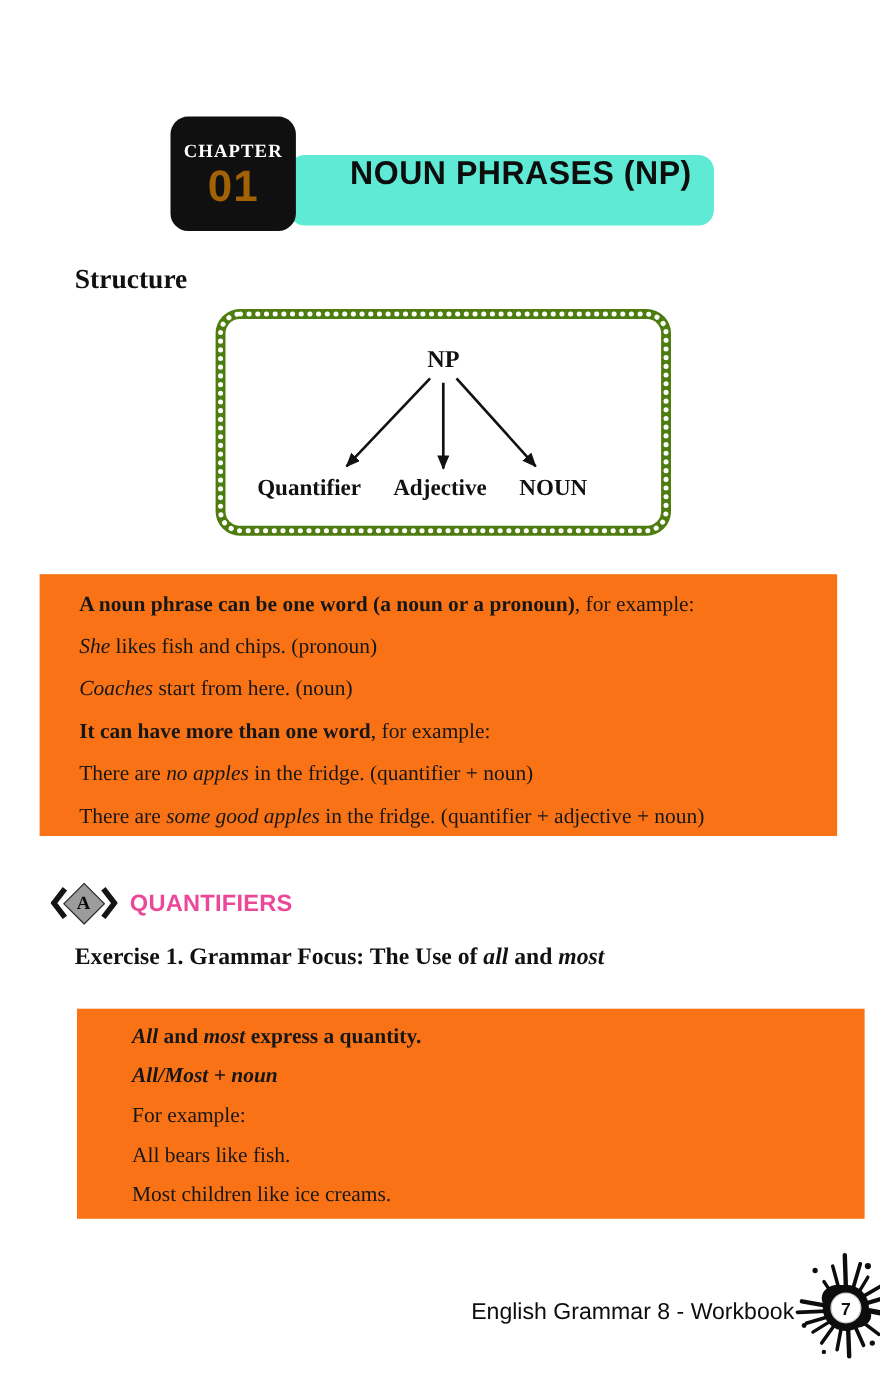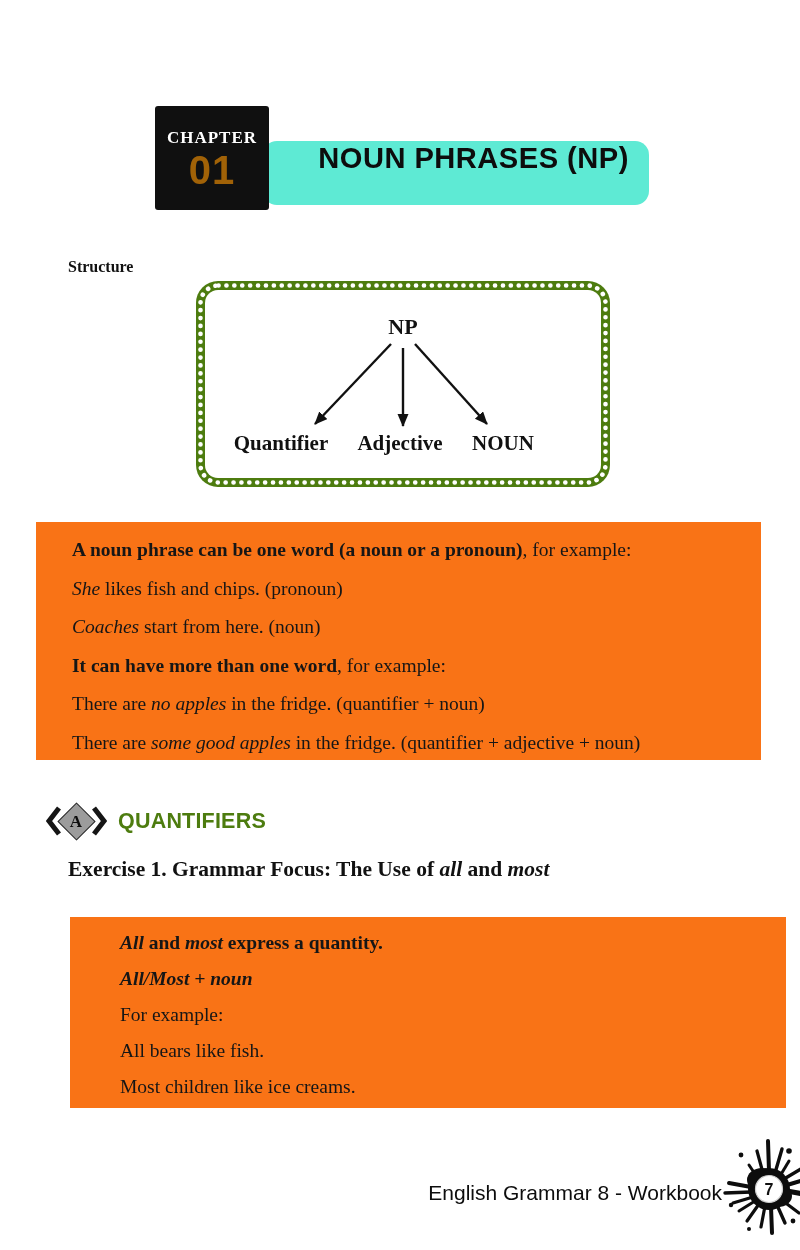--- a/index.html
+++ b/index.html
@@ -5,27 +5,27 @@
   html,body{margin:0;padding:0;background:#ffffff;}
   .page{position:relative;width:800px;height:1250px;background:#fff;overflow:hidden;
         font-family:"Liberation Serif",serif;color:#111;}
 
   
   .chapter-banner{position:absolute;left:263px;top:141px;width:386px;height:64px;
         background:#5eead4;border-radius:14px;display:flex;align-items:flex-start;justify-content:center;}
   .chapter-title{font-family:"Liberation Sans",sans-serif;font-weight:900;font-size:30px;
         letter-spacing:.5px;color:#0d0d0d;transform:scaleX(.97);white-space:nowrap;padding-left:36px;}
   .chapter-box{position:absolute;left:155px;top:106px;width:114px;height:104px;background:#101010;
-        border-radius:3px;display:flex;flex-direction:column;align-items:center;justify-content:center;z-index:2;}
+        border-radius:16px;display:flex;flex-direction:column;align-items:center;justify-content:center;z-index:2;}
   .chapter-label{color:#fff;font-weight:bold;font-size:17px;letter-spacing:1px;margin-top:2px;}
   .chapter-number{color:#a16207;font-family:"Liberation Sans",sans-serif;font-weight:900;
         font-size:40px;line-height:1.0;margin-top:2px;letter-spacing:1px;}
 
   
-  .structure{position:absolute;left:68px;top:258px;margin:0;font-size:16px;font-weight:600;}
+  .structure{position:absolute;left:68px;top:241px;margin:0;font-size:25px;font-weight:600;}
 
   
   .np-frame{position:absolute;left:196px;top:281px;width:414px;height:206px;background:#4d7c0f;
         border-radius:22px;box-sizing:border-box;padding:9px;}
   .np-dots{position:absolute;inset:0;width:100%;height:100%;pointer-events:none;}
   .np-inner{position:relative;width:100%;height:100%;background:#fff;border-radius:13px;}
   .np-root{position:absolute;left:198px;top:24px;transform:translateX(-50%);
         font-weight:bold;font-size:22px;}
   .np-arrows{position:absolute;inset:0;width:100%;height:100%;}
   .np-child{position:absolute;top:142px;transform:translateX(-50%);font-weight:bold;font-size:21px;line-height:22px;white-space:nowrap;}
@@ -38,21 +38,21 @@
   .pline{white-space:nowrap;}
   .b{font-weight:bold;} .i{font-style:italic;}
 
   
   .marker{position:absolute;left:46px;top:800px;height:42px;display:flex;align-items:center;}
   .chev{display:block;}
   .diamond{width:27px;height:27px;background:#9c9c9c;border:1.5px solid #2a2a2a;transform:rotate(45deg);
         display:flex;align-items:center;justify-content:center;margin:0 1px;box-sizing:border-box;}
   .diamond span{transform:rotate(-45deg);font-weight:bold;font-size:17px;color:#0d0d0d;}
   .sec-title{margin-left:11px;font-family:"Liberation Sans",sans-serif;font-weight:bold;
-        font-size:21.5px;letter-spacing:.2px;color:#4d7c0f;}
+        font-size:21.5px;letter-spacing:.2px;color:#ec4899;}
 
   
   .exercise{position:absolute;left:68px;top:857px;margin:0;font-size:21.5px;font-weight:bold;}
 
   
   .footer-text{position:absolute;right:78px;top:1181px;font-family:"Liberation Sans",sans-serif;
         font-size:21px;color:#0d0d0d;}
   .splash{position:absolute;left:715px;top:1135px;}
   .splash text{font-family:"Liberation Sans",sans-serif;font-size:16px;font-weight:600;fill:#111;}
 </style>

